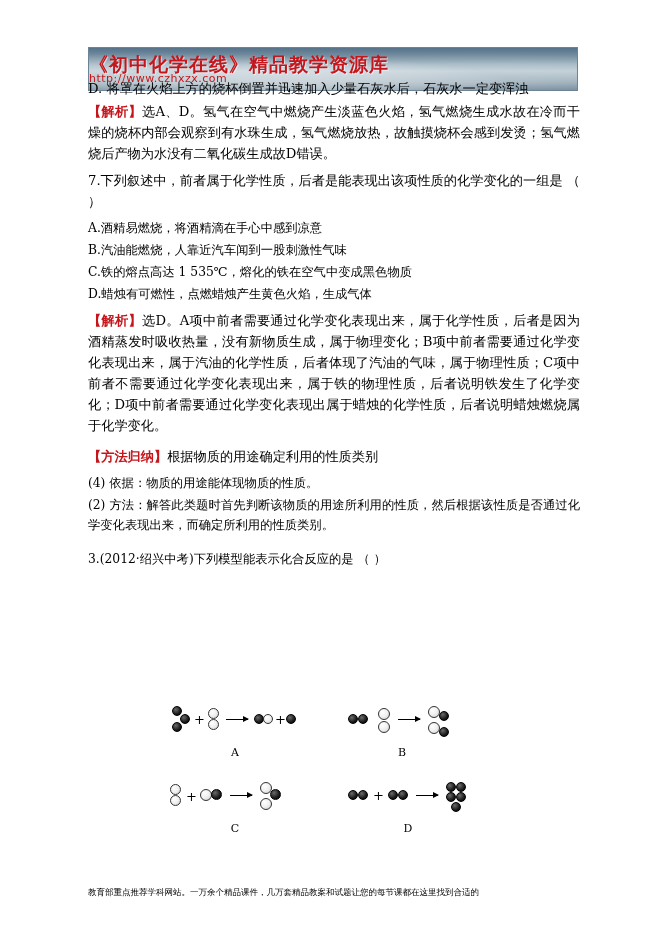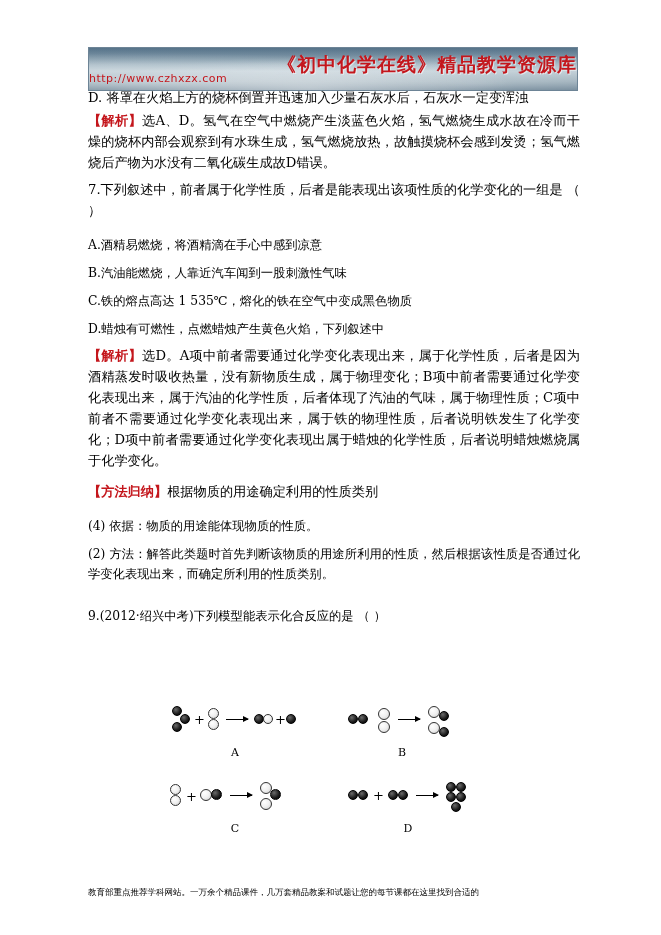--- a/index.html
+++ b/index.html
@@ -40,21 +40,21 @@
     background:
       radial-gradient(ellipse at 12% 80%, rgba(255,255,255,0.45), rgba(255,255,255,0) 60%),
       radial-gradient(ellipse at 45% 95%, rgba(255,255,255,0.35), rgba(255,255,255,0) 55%),
       radial-gradient(ellipse at 80% 85%, rgba(255,255,255,0.3), rgba(255,255,255,0) 60%),
       linear-gradient(180deg, rgba(40,70,95,0.35) 0%, rgba(255,255,255,0) 40%);
   }
   .banner-title {
     position: absolute;
     left: 0; right: 0;
     top: 4px;
-    text-align: right;
+    text-align: left;
     font-family: "DejaVu Serif", "Liberation Serif", serif;
     font-weight: bold;
     font-size: 19px;
     letter-spacing: 1px;
     color: #c4161c;
     text-shadow: 1px 1px 0 rgba(255,255,255,0.55);
     white-space: nowrap;
   }
   .banner-url {
     position: absolute;
@@ -64,34 +64,33 @@
     font-size: 11px;
     color: #c4161c;
     letter-spacing: 0.5px;
     white-space: nowrap;
   }
 
   
   .content {
     position: absolute;
     left: 88px;
-    top: 87px;
+    top: 78px;
     width: 492px;
   }
   p {
     margin: 0 0 2px 0;
     font-family: "DejaVu Serif", "Liberation Serif", serif;
     font-size: 13.2px;
     line-height: 21px;
     text-align: justify;
   }
   p.small {
     font-size: 12.3px;
     line-height: 20px;
-    margin-top: 8px;
   }
   .tag {
     color: #c4161c;
     font-weight: bold;
   }
   .spacer-sm { height: 4px; }
   .spacer-md { height: 8px; }
 
   
   .models {
@@ -179,41 +178,41 @@
 
     <div class="spacer-sm"></div>
 
     <p>7.下列叙述中，前者属于化学性质，后者是能表现出该项性质的化学变化的一组是  （    ）</p>
 
     <div class="spacer-sm"></div>
 
     <p class="small">A.酒精易燃烧，将酒精滴在手心中感到凉意</p>
     <p class="small">B.汽油能燃烧，人靠近汽车闻到一股刺激性气味</p>
     <p class="small">C.铁的熔点高达 1 535℃，熔化的铁在空气中变成黑色物质</p>
-    <p class="small">D.蜡烛有可燃性，点燃蜡烛产生黄色火焰，下列叙述中</p>
+    <p class="small">D.蜡烛有可燃性，点燃蜡烛产生黄色火焰，生成气体</p>
 
     <div class="spacer-sm"></div>
 
     <p><span class="tag">【解析】</span><span>选D。A项中前者需要通过化学变化表现出来，属于化学性质，后者是因为酒精蒸发时吸收热量，没有新物质生成，属于物理变化；B项中前者需要通过化学变化表现出来，属于汽油的化学性质，后者体现了汽油的气味，属于物理性质；C项中前者不需要通过化学变化表现出来，属于铁的物理性质，后者说明铁发生了化学变化；D项中前者需要通过化学变化表现出属于蜡烛的化学性质，后者说明蜡烛燃烧属于化学变化。</span></p>
 
     <div class="spacer-md"></div>
 
     <p><span class="tag">【方法归纳】</span><span>根据物质的用途确定利用的性质类别</span></p>
 
     <div class="spacer-sm"></div>
 
     <p class="small">(4) 依据：物质的用途能体现物质的性质。</p>
     <p class="small">(2) 方法：解答此类题时首先判断该物质的用途所利用的性质，然后根据该性质是否通过化学变化表现出来，而确定所利用的性质类别。</p>
 
     <div class="spacer-sm"></div>
 
 
     <div class="spacer-md"></div>
 
-    <p class="small">9.(2012·绍兴中考)下列模型能表示化合反应的是   （     ）</p>
+    <p class="small">3.(2012·绍兴中考)下列模型能表示化合反应的是   （     ）</p>
   </div>
 
   <div class="models">
 
     <div class="model-group" style="left:0px; top:0px; width:120px; height:40px;">
       <span class="atom black" style="left:2px; top:4px; width:10px; height:10px;"></span>
       <span class="atom black" style="left:10px; top:12px; width:10px; height:10px;"></span>
       <span class="atom black" style="left:2px; top:20px; width:10px; height:10px;"></span>
       <span class="plus" style="left:24px; top:11px;">+</span>
       <span class="atom white" style="left:38px; top:6px; width:11px; height:11px;"></span>

